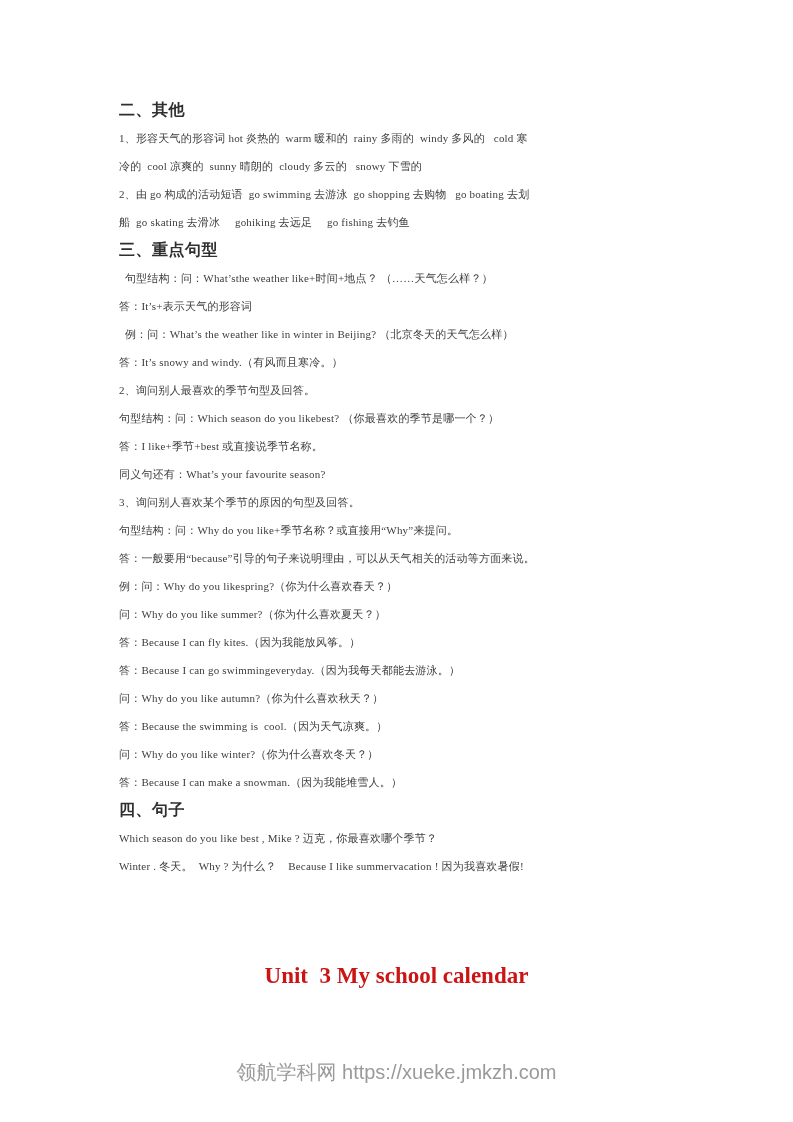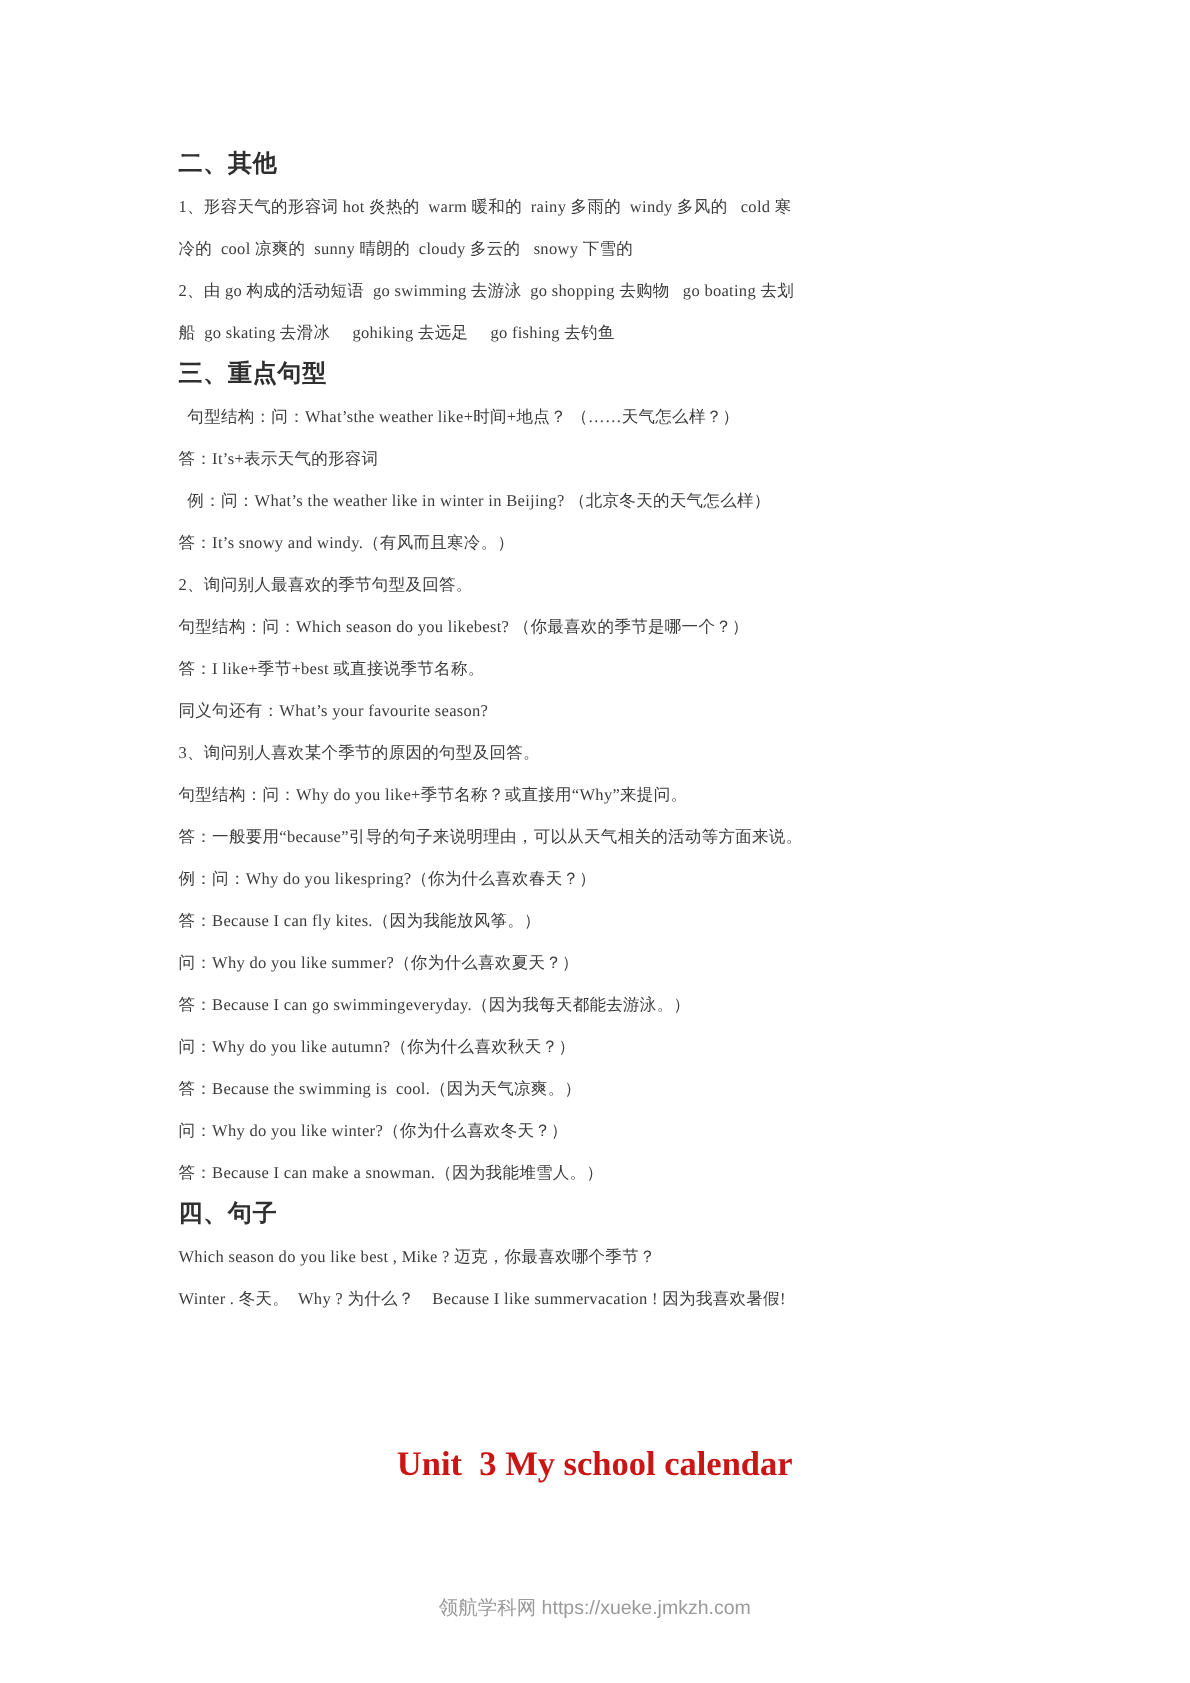--- a/index.html
+++ b/index.html
@@ -44,21 +44,21 @@
     line-height: 28px;
     white-space: pre;
   }
   .footer {
     position: absolute;
     top: 1058px;
     left: 0;
     width: 100%;
     text-align: center;
     font-family: "Liberation Sans", "DejaVu Sans", sans-serif;
-    font-size: 13px;
+    font-size: 20px;
     line-height: 28px;
   }
 </style>
 </head>
 <body>
 
 <div class="page" style="color: rgb(60, 60, 60); background: rgb(255, 255, 255); padding-left: 31px;">
   <div class="content" id="document-lines">
       <div class="line heading" style="color: rgb(47, 47, 47);">二、其他</div>
       <div class="line body">1、形容天气的形容词 hot 炎热的  warm 暖和的  rainy 多雨的  windy 多风的   cold 寒</div>
@@ -71,22 +71,22 @@
       <div class="line body">  例：问：What’s the weather like in winter in Beijing? （北京冬天的天气怎么样）</div>
       <div class="line body">答：It’s snowy and windy.（有风而且寒冷。）</div>
       <div class="line body">2、询问别人最喜欢的季节句型及回答。</div>
       <div class="line body">句型结构：问：Which season do you likebest? （你最喜欢的季节是哪一个？）</div>
       <div class="line body">答：I like+季节+best 或直接说季节名称。</div>
       <div class="line body">同义句还有：What’s your favourite season?</div>
       <div class="line body">3、询问别人喜欢某个季节的原因的句型及回答。</div>
       <div class="line body">句型结构：问：Why do you like+季节名称？或直接用“Why”来提问。</div>
       <div class="line body">答：一般要用“because”引导的句子来说明理由，可以从天气相关的活动等方面来说。</div>
       <div class="line body">例：问：Why do you likespring?（你为什么喜欢春天？）</div>
+      <div class="line body">问：Why do you like summer?（你为什么喜欢夏天？）</div>
       <div class="line body">答：Because I can fly kites.（因为我能放风筝。）</div>
-      <div class="line body">问：Why do you like summer?（你为什么喜欢夏天？）</div>
       <div class="line body">答：Because I can go swimmingeveryday.（因为我每天都能去游泳。）</div>
       <div class="line body">问：Why do you like autumn?（你为什么喜欢秋天？）</div>
       <div class="line body">答：Because the swimming is  cool.（因为天气凉爽。）</div>
       <div class="line body">问：Why do you like winter?（你为什么喜欢冬天？）</div>
       <div class="line body">答：Because I can make a snowman.（因为我能堆雪人。）</div>
       <div class="line heading" style="color: rgb(47, 47, 47);">四、句子</div>
       <div class="line body">Which season do you like best , Mike ? 迈克，你最喜欢哪个季节？</div>
       <div class="line body">Winter . 冬天。  Why ? 为什么？    Because I like summervacation ! 因为我喜欢暑假!</div>
     </div>
   <div class="unit-title" style="color: rgb(203, 21, 21);">Unit  3 My school calendar</div>

